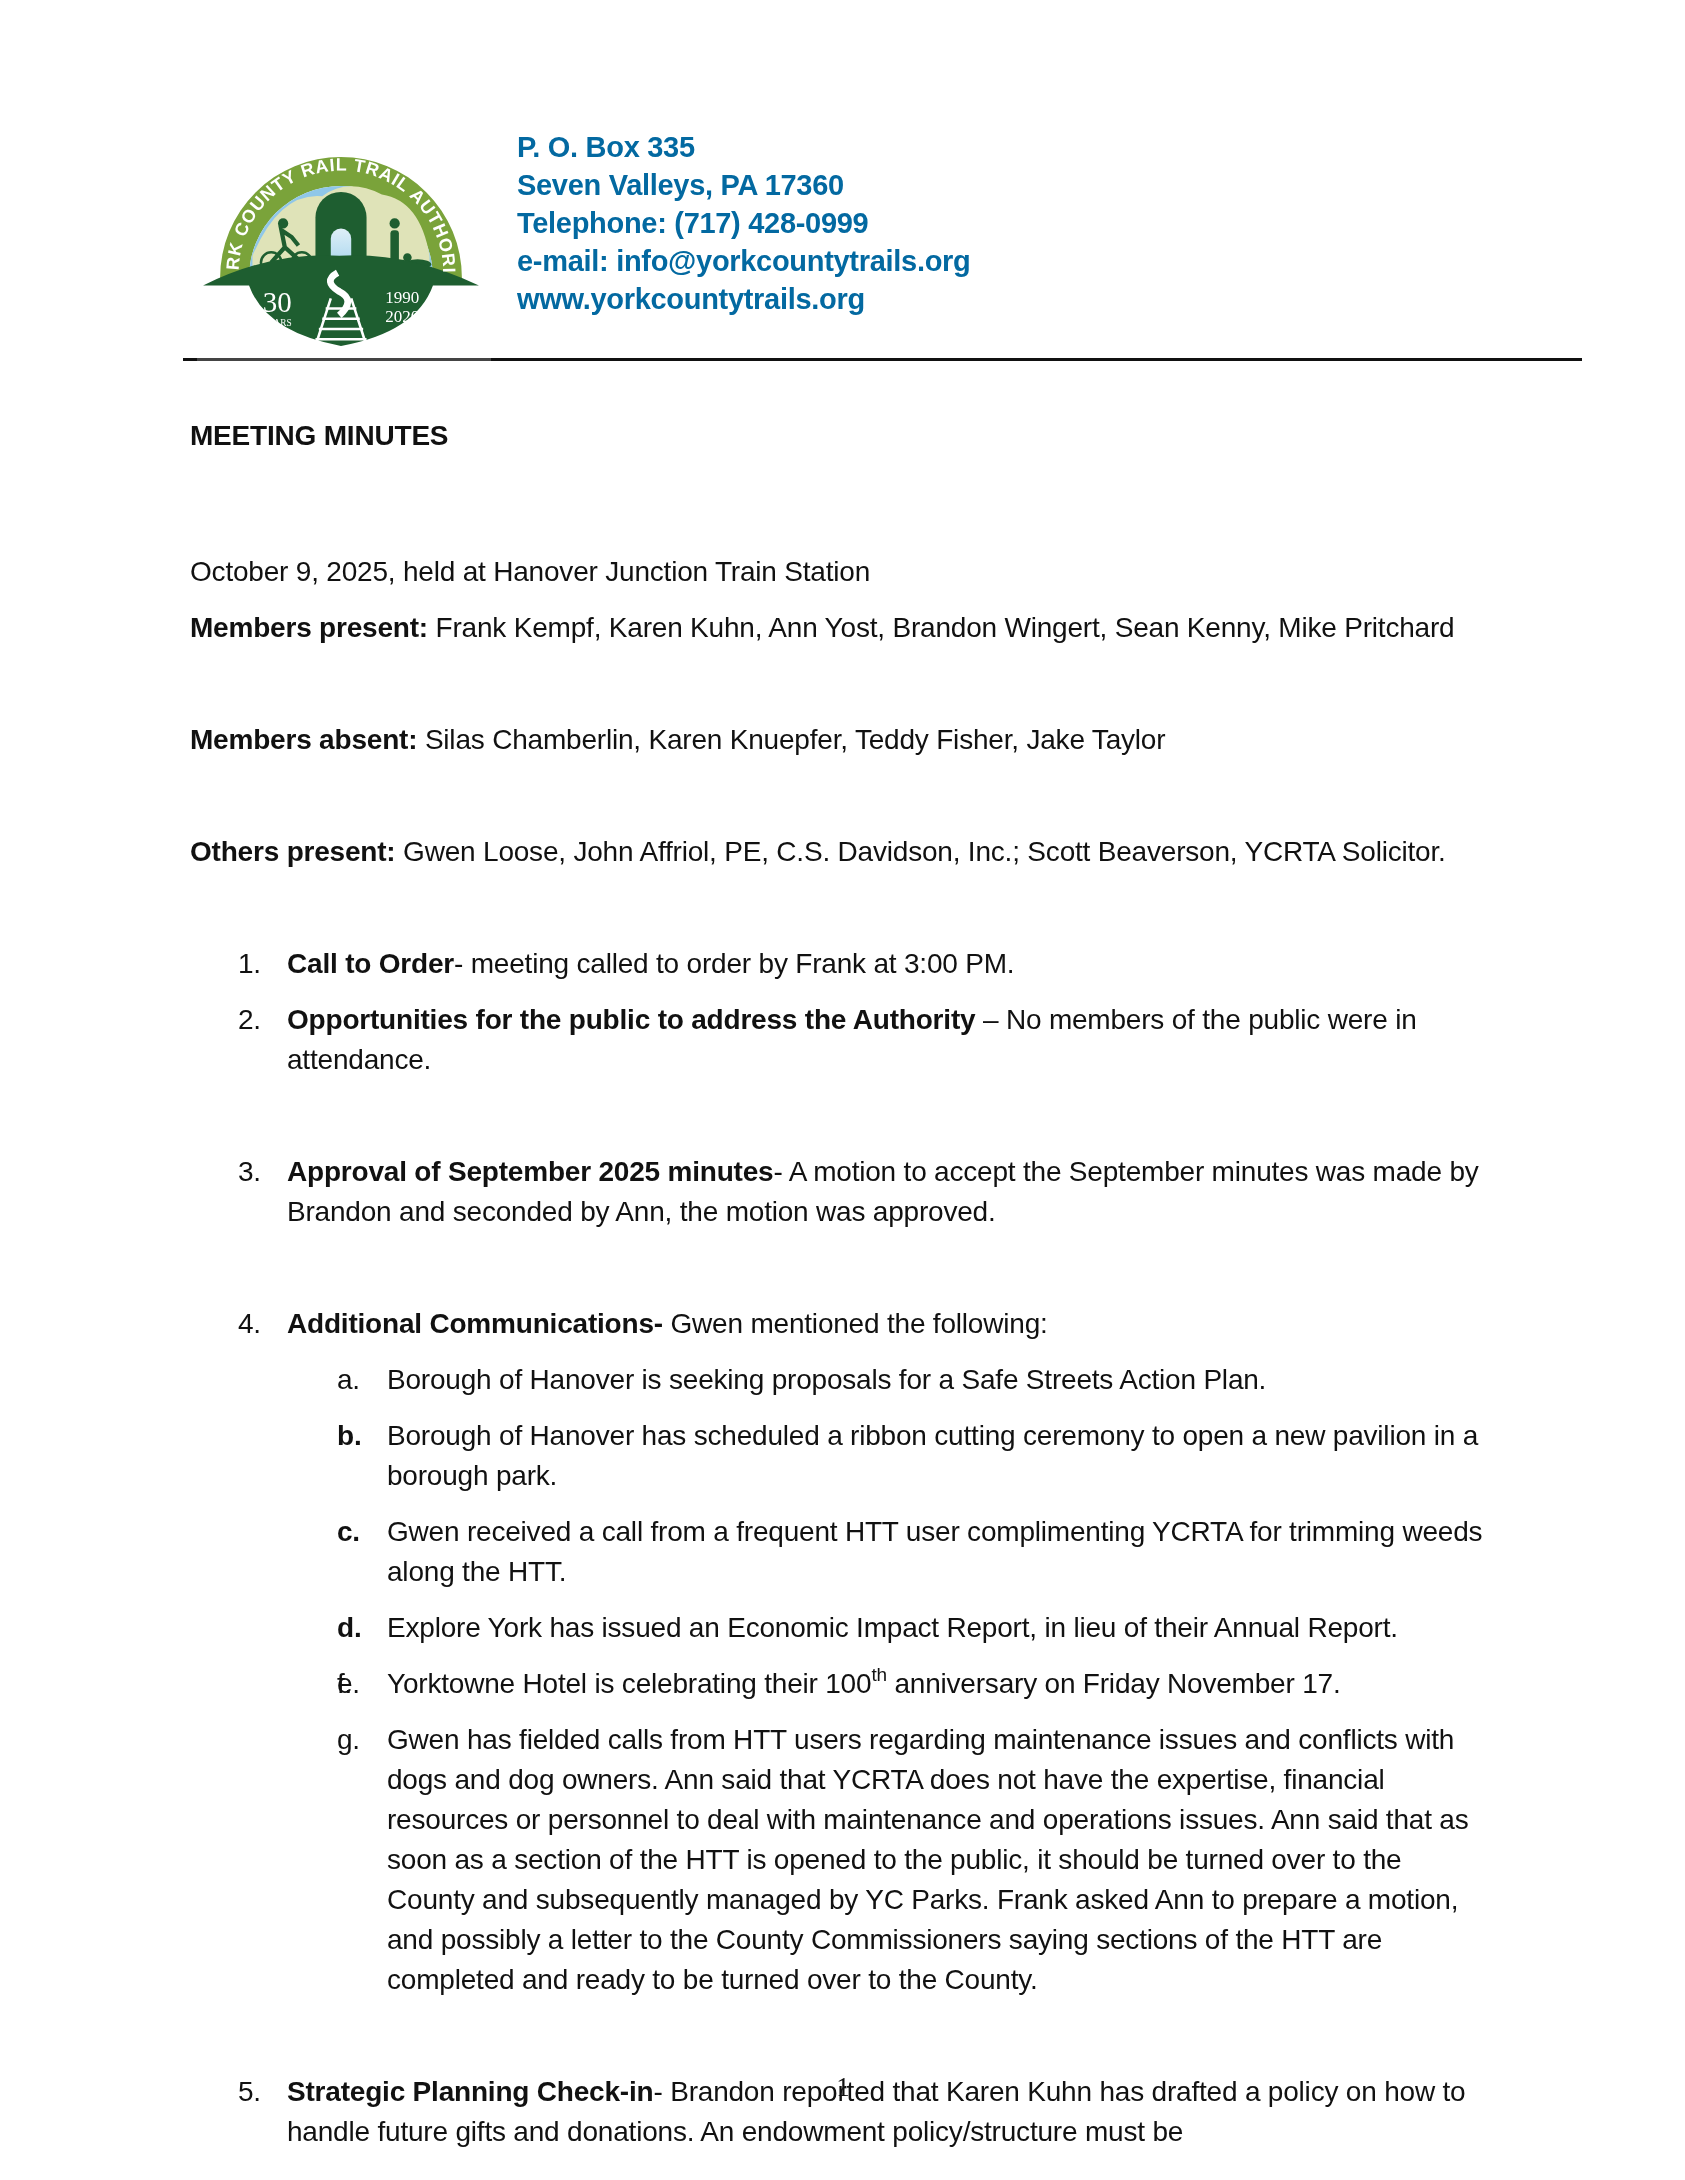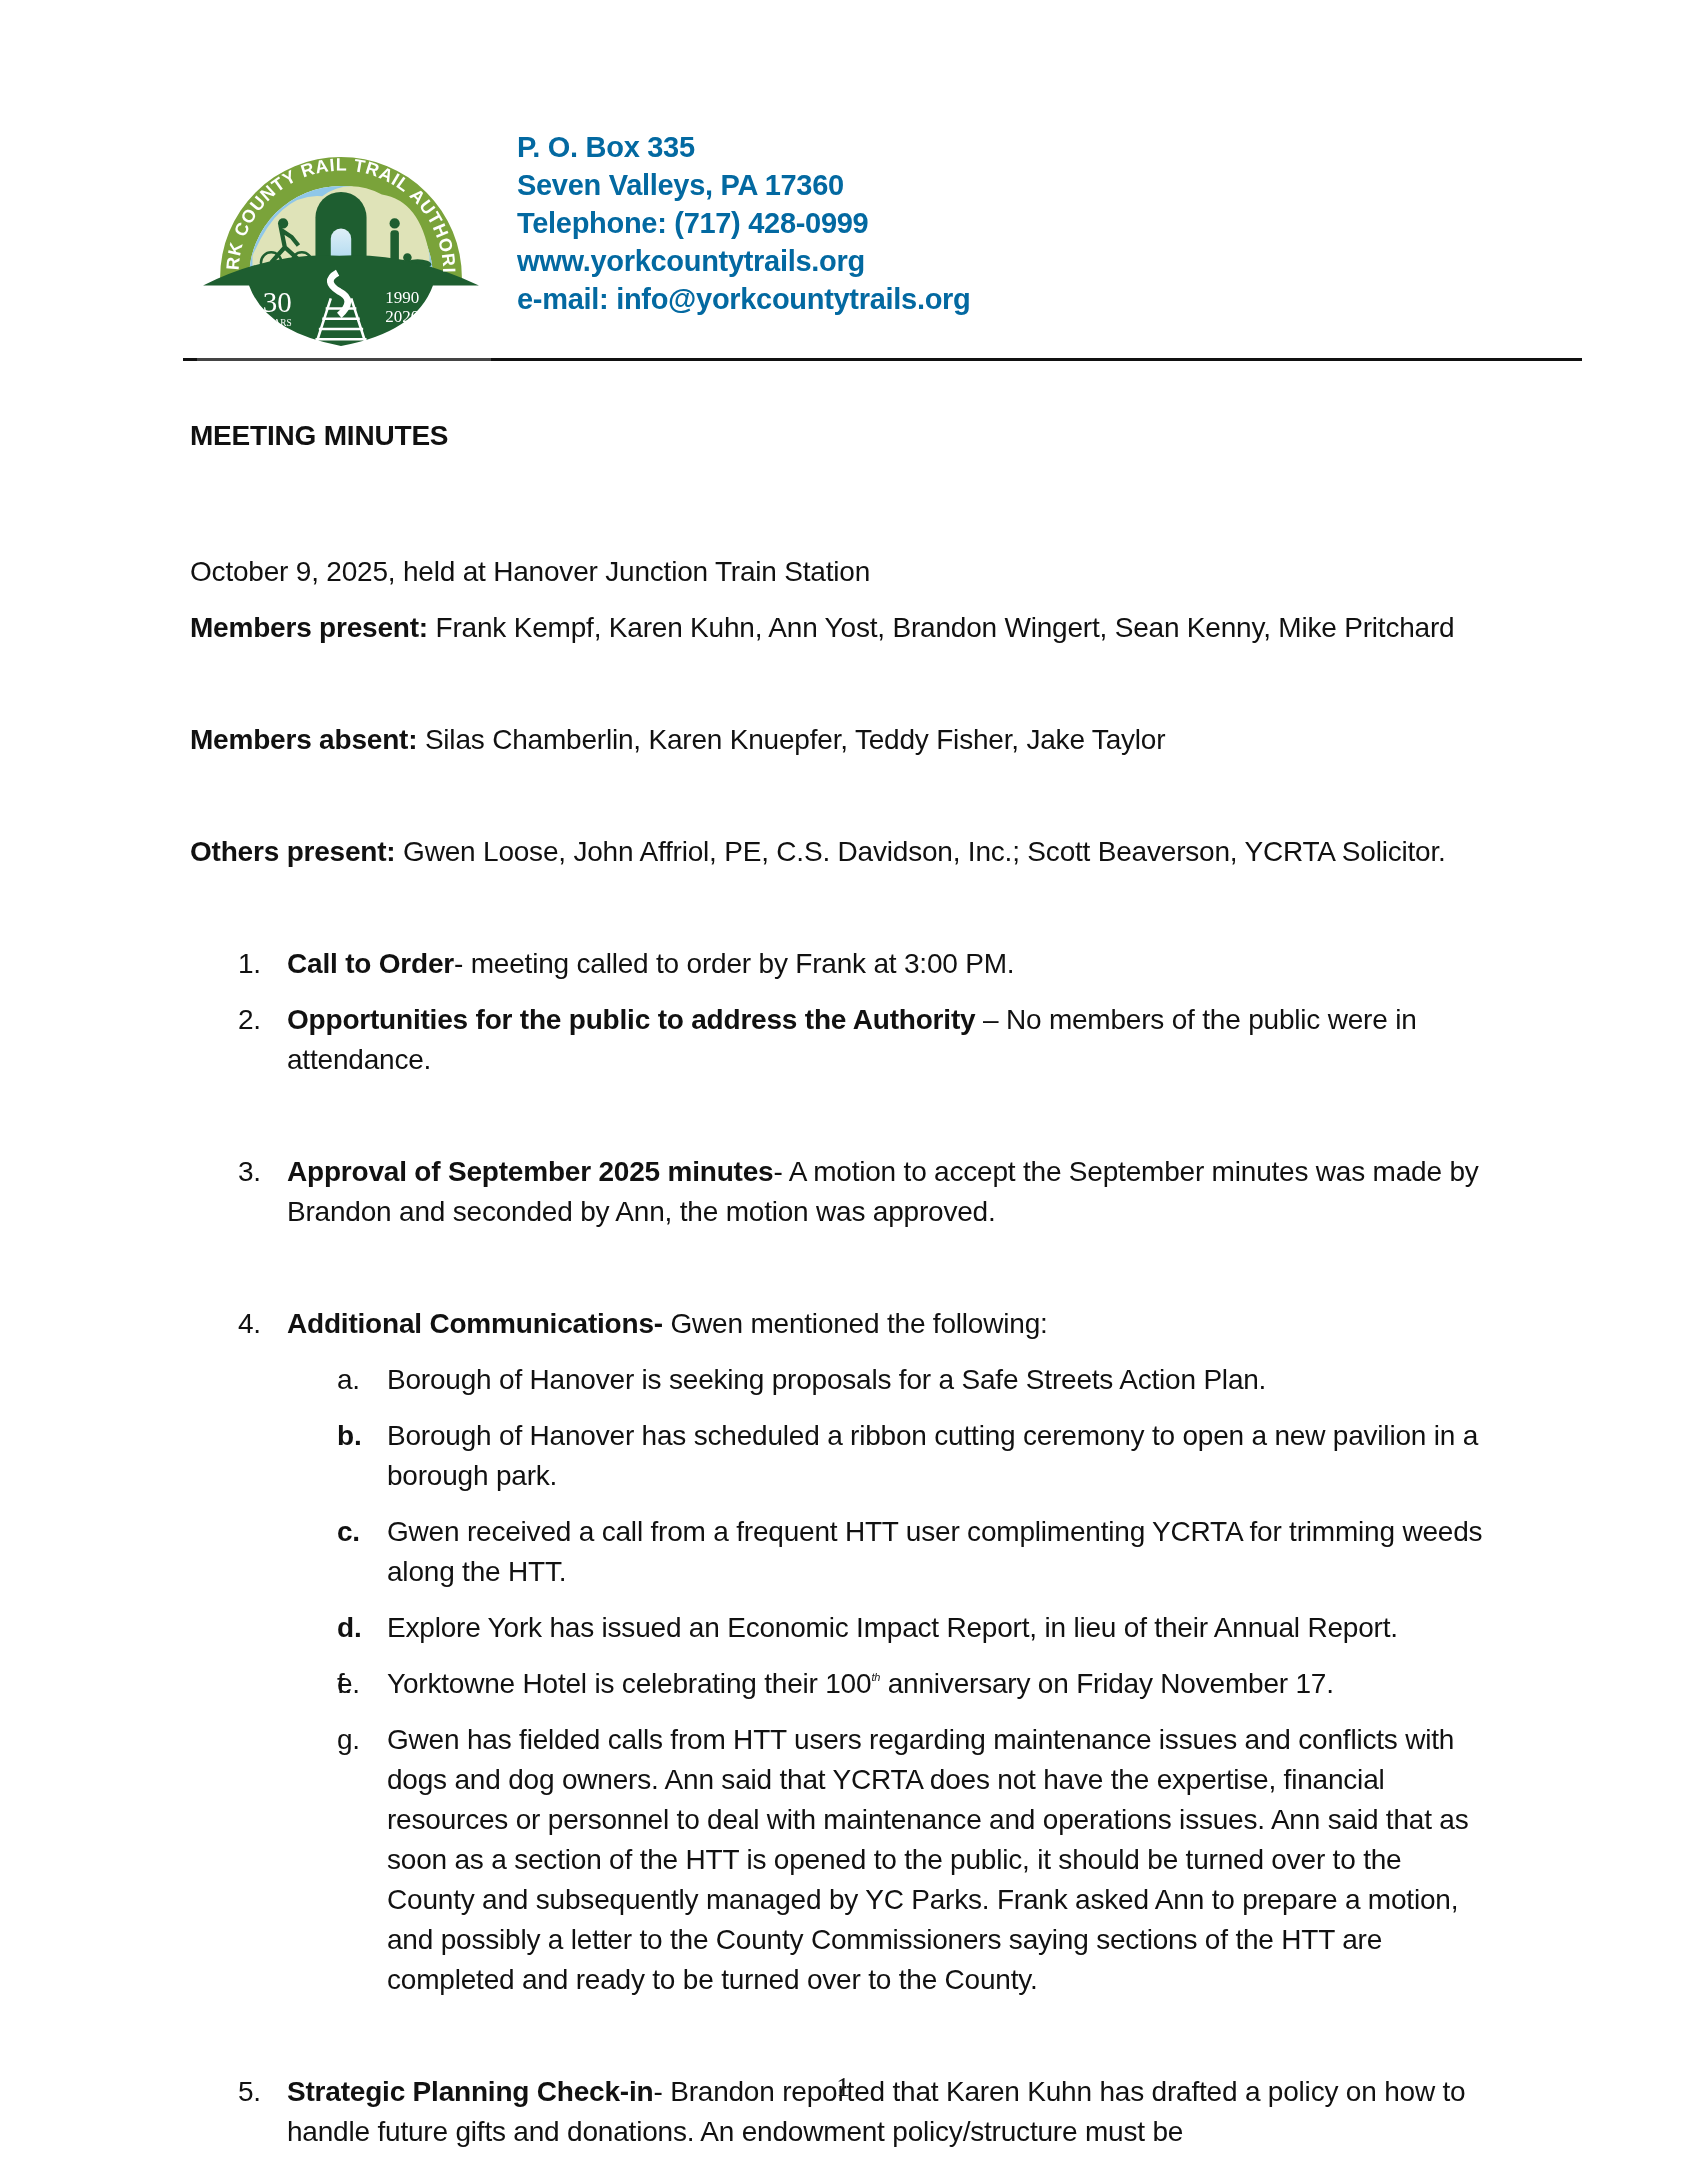--- a/index.html
+++ b/index.html
@@ -16,21 +16,21 @@
          font-size: 28px; line-height: 40px; letter-spacing: -0.2px; }
   .doc p { margin: 16px; }
   .heading { font-weight: bold; font-size: 28px; margin-bottom: 40px !important; }
   .gap { height: 40px; }
   b { font-weight: bold; }
   .item { position: relative; padding-left: 97px; }
   .item .num { position: absolute; left: 48px; top: 0; }
   .sub { position: relative; padding-left: 197px; }
   .sub .letter { position: absolute; left: 147px; top: 0; }
   .sub .letter.bold { font-weight: bold; }
-  sup { font-size: 11px; line-height: 0; vertical-align: 12px; font-style: italic; }
+  sup { font-size: 19px; line-height: 0; vertical-align: 12px; }
   .pagenum { position: absolute; left: 0; width: 1686px; top: 2072px; text-align: center;
              font-family: "Liberation Serif", "DejaVu Serif", serif; font-size: 27px; color: #111; }
 </style>
 </head>
 <body>
 
 <div class="logo">
   <svg width="276" height="235" viewBox="0 0 324 276">
     <defs>
       <path id="ringPath" d="M 42 190 A 120 120 0 0 1 282 190"></path>
@@ -74,22 +74,22 @@
     <text x="68" y="252" font-family="Liberation Serif, serif" font-size="11" fill="#ffffff">YEARS</text>
     <text x="214" y="226" font-family="Liberation Serif, serif" font-size="20" fill="#ffffff">1990</text>
     <text x="214" y="248" font-family="Liberation Serif, serif" font-size="20" fill="#ffffff">2020</text>
   </svg>
 </div>
 
 <div class="contact">
   <div>P. O. Box 335</div>
   <div>Seven Valleys, PA  17360</div>
   <div>Telephone: (717) 428-0999</div>
+  <div>e-mail: info@yorkcountytrails.org</div>
   <div>www.yorkcountytrails.org</div>
-  <div>e-mail: info@yorkcountytrails.org</div>
 </div>
 
 <div class="rule">
     <span class="lighter"></span>
   </div>
 
 <div class="doc">
   <p class="heading">MEETING MINUTES</p>
   <div class="gap"></div>
   <p>October 9, 2025, held at Hanover Junction Train Station</p>

